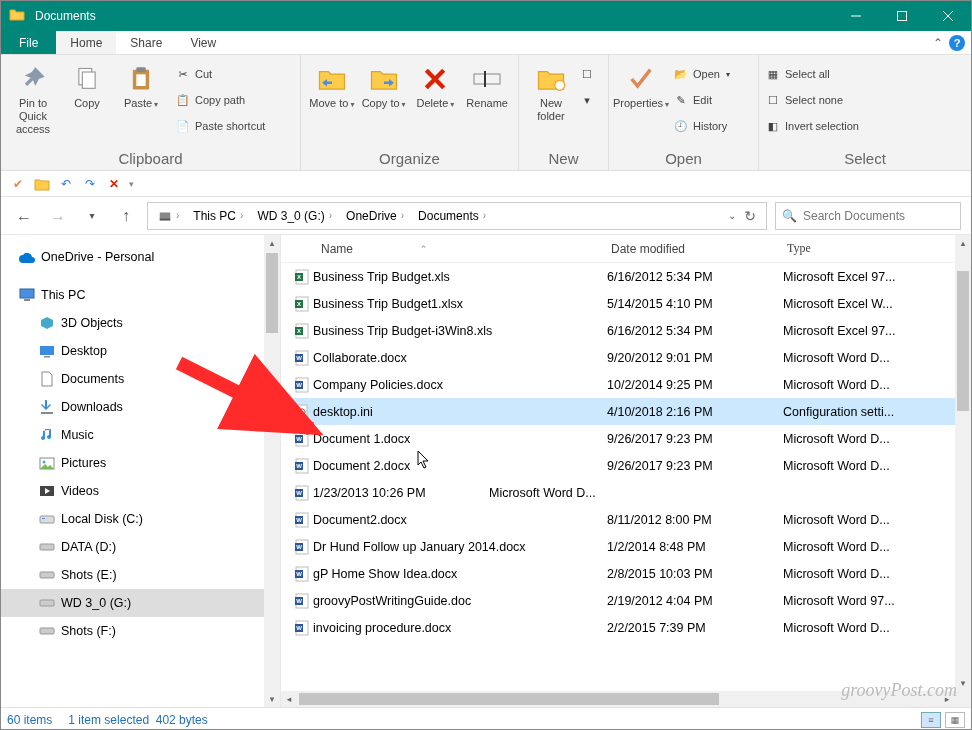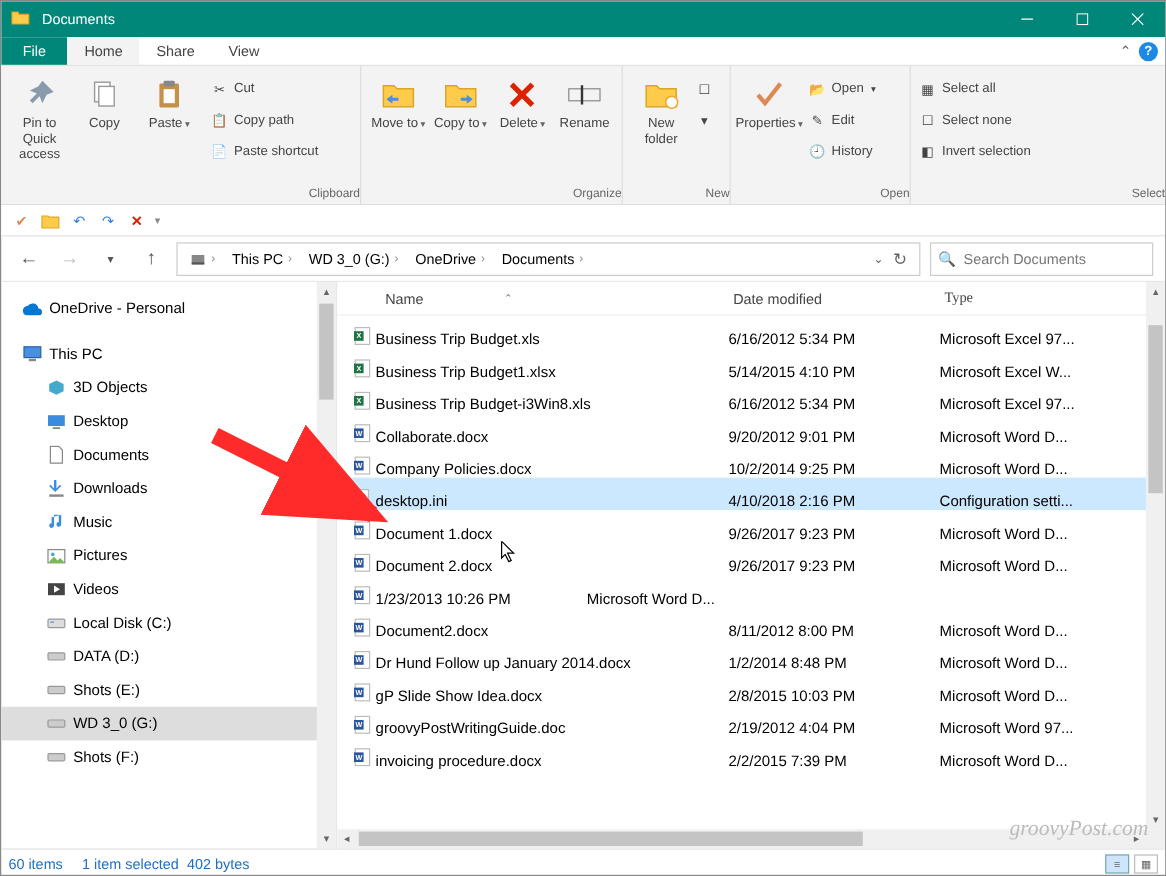--- a/index.html
+++ b/index.html
@@ -18,21 +18,21 @@
 .menutabs .file-tab { background: #00877a; color: #fff; padding: 0 18px; display: flex; align-items: center; }
 .menutabs .tab { padding: 0 14px; display: flex; align-items: center; color: #444; }
 .menutabs .tab.active { background: #f3f3f3; }
 .menutabs .right-ctrls { position: absolute; right: 6px; top: 0; height: 24px; display: flex; align-items: center; gap: 6px; }
 .menutabs .help-circle { width: 16px; height: 16px; background: #1e88e5; color: #fff; border-radius: 50%; display: flex; align-items: center; justify-content: center; font-size: 11px; font-weight: bold; }
 
 
 .ribbon { background: #f3f3f3; height: 116px; display: flex; border-bottom: 1px solid #ddd; font-size: 11px; color: #444;}
 .ribbon-group { border-right: 1px solid #ddd; display: flex; flex-direction: column; position: relative; }
 .ribbon-group .group-body { flex: 1; display: flex; align-items: flex-start; padding: 4px 6px 0 6px; gap: 2px; }
-.ribbon-group .group-label { text-align: right; font-size: 10px; color: #666; padding-bottom: 3px; }
+.ribbon-group .group-label { text-align: center; font-size: 15px; color: #666; padding-bottom: 3px; }
 .rb-item-large { display: flex; flex-direction: column; align-items: center; width: 52px; padding-top: 4px; gap: 2px; cursor: default; }
 .rb-item-large .lbl { text-align: center; line-height: 1.2; }
 .rb-icon-lg { width: 32px; height: 32px; display: flex; align-items: center; justify-content: center; }
 .rb-small-col { display: flex; flex-direction: column; gap: 4px; padding-top: 4px; }
 .rb-small-item { display: flex; align-items: center; gap: 4px; height: 22px; font-size: 11px; }
 .rb-small-item .sm-icon { width: 16px; height: 16px; display:flex; align-items:center; justify-content:center;}
 .dd-arrow::after { content: "▾"; font-size: 8px; margin-left: 2px; color:#666;}
 
 
 .qat-row { height: 26px; background:#fff; border-bottom:1px solid #e1e1e1; display:flex; align-items:center; padding:0 8px; gap:6px; font-size:12px;}
@@ -59,21 +59,21 @@
 .tree-scroll .sb-btn{height:16px;width:100%;display:flex;align-items:center;justify-content:center;font-size:9px;color:#666;}
 .tree-scroll .sb-thumb{width:12px;height:80px;background:#c4c4c4;margin-top:2px;}
 
 .filepane { flex:1; display:flex; flex-direction:column; overflow:hidden; position:relative;}
 .col-headers { display:flex; height:28px; align-items:center; border-bottom:1px solid #eee; font-size:12px; color:#444; padding-left:40px;}
 .col-headers .col-name{width:290px;}
 .col-headers .col-date{width:176px;}
 .col-headers .col-type{flex:1;font-family:Liberation Serif, serif;}
 .col-headers .sort-arrow{font-size:9px; color:#888; position:relative; top:-1px;}
 .file-list { flex:1; overflow:hidden; font-size:12.5px; position:relative;}
-.file-row { display:flex; align-items:flex-end; height:27px; padding-left:10px;}
+.file-row { display:flex; align-items:center; height:27px; padding-left:10px;}
 .file-row.sel { background:#cce8ff;}
 .file-row .ficon{width:22px; height:20px; display:flex; align-items:center; justify-content:center;}
 .file-row .fname{width:294px; white-space:nowrap; overflow:hidden; text-overflow:ellipsis;}
 .file-row .fdate{width:176px;}
 .file-row .ftype{flex:1; white-space:nowrap; overflow:hidden; text-overflow:ellipsis;}
 .file-scroll-v { position:absolute; right:0; top:0; bottom:16px; width:16px; background:#f0f0f0; display:flex; flex-direction:column; align-items:center;}
 .file-scroll-v .sb-btn{height:16px;width:100%;display:flex;align-items:center;justify-content:center;font-size:9px;color:#666;}
 .file-scroll-v .sb-thumb{width:12px;height:140px;background:#c4c4c4;margin-top:20px;}
 .file-scroll-h { position:absolute; left:0; right:16px; bottom:0; height:16px; background:#f0f0f0; display:flex; align-items:center;}
 .file-scroll-h .sb-btn{width:16px;height:100%;display:flex;align-items:center;justify-content:center;font-size:9px;color:#666;}
@@ -630,21 +630,21 @@
           <span class="ftype">Microsoft Word D...</span>
         </div>
         <div class="file-row">
           <span class="ficon">
             <svg width="16" height="16" viewBox="0 0 16 16">
               <rect x="2" y="1" width="12" height="14" fill="#fff" stroke="#bbb"></rect>
               <rect x="1" y="4" width="8" height="8" class="word-svg"></rect>
               <text x="5" y="10" font-size="6" fill="#fff" text-anchor="middle" font-weight="bold">W</text>
             </svg>
           </span>
-          <span class="fname">gP Slide Show Idea.docx</span>
+          <span class="fname">gP Home Show Idea.docx</span>
           <span class="fdate">2/8/2015 10:03 PM</span>
           <span class="ftype">Microsoft Word D...</span>
         </div>
         <div class="file-row">
           <span class="ficon">
             <svg width="16" height="16" viewBox="0 0 16 16">
               <rect x="2" y="1" width="12" height="14" fill="#fff" stroke="#bbb"></rect>
               <rect x="1" y="4" width="8" height="8" class="word-svg"></rect>
               <text x="5" y="10" font-size="6" fill="#fff" text-anchor="middle" font-weight="bold">W</text>
             </svg>

